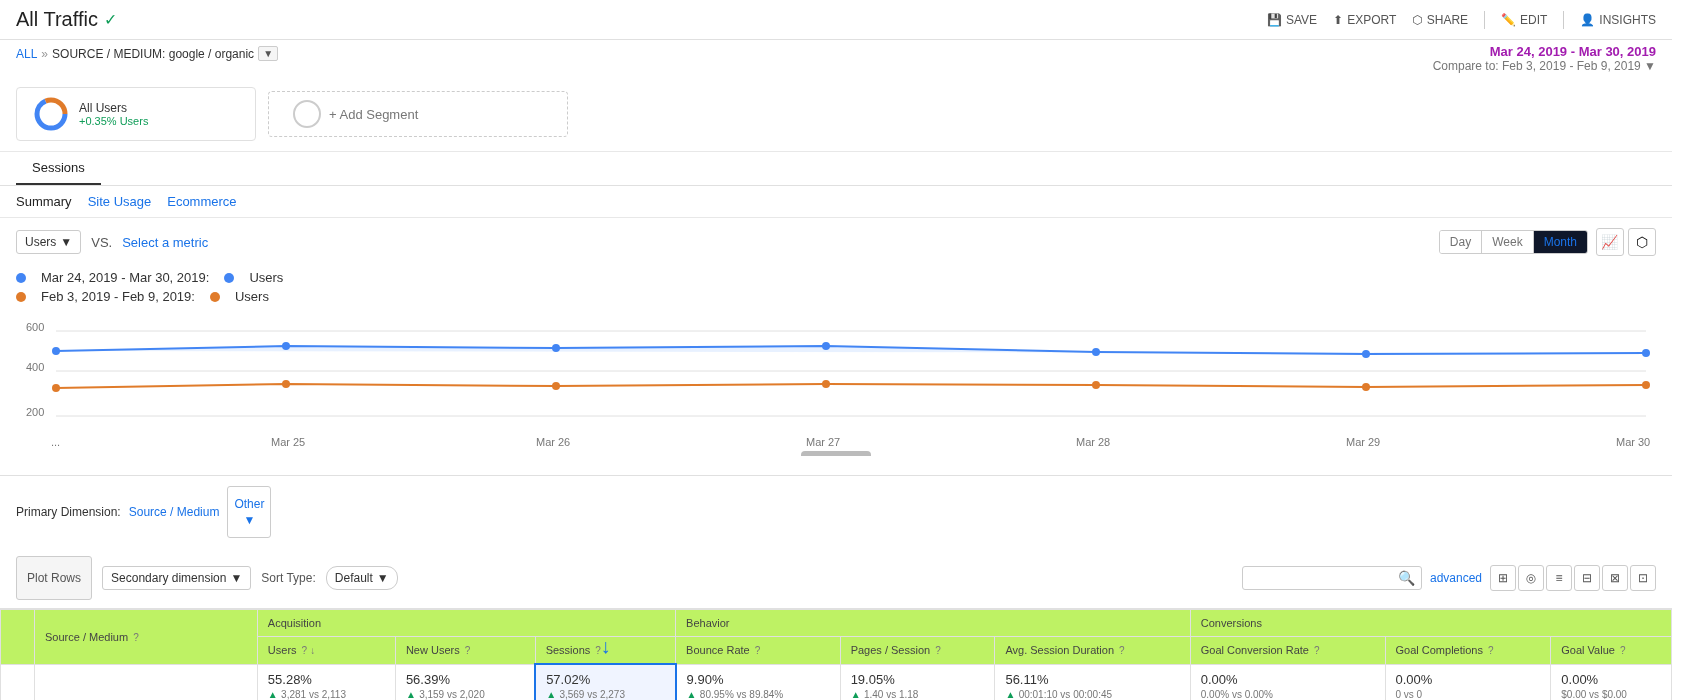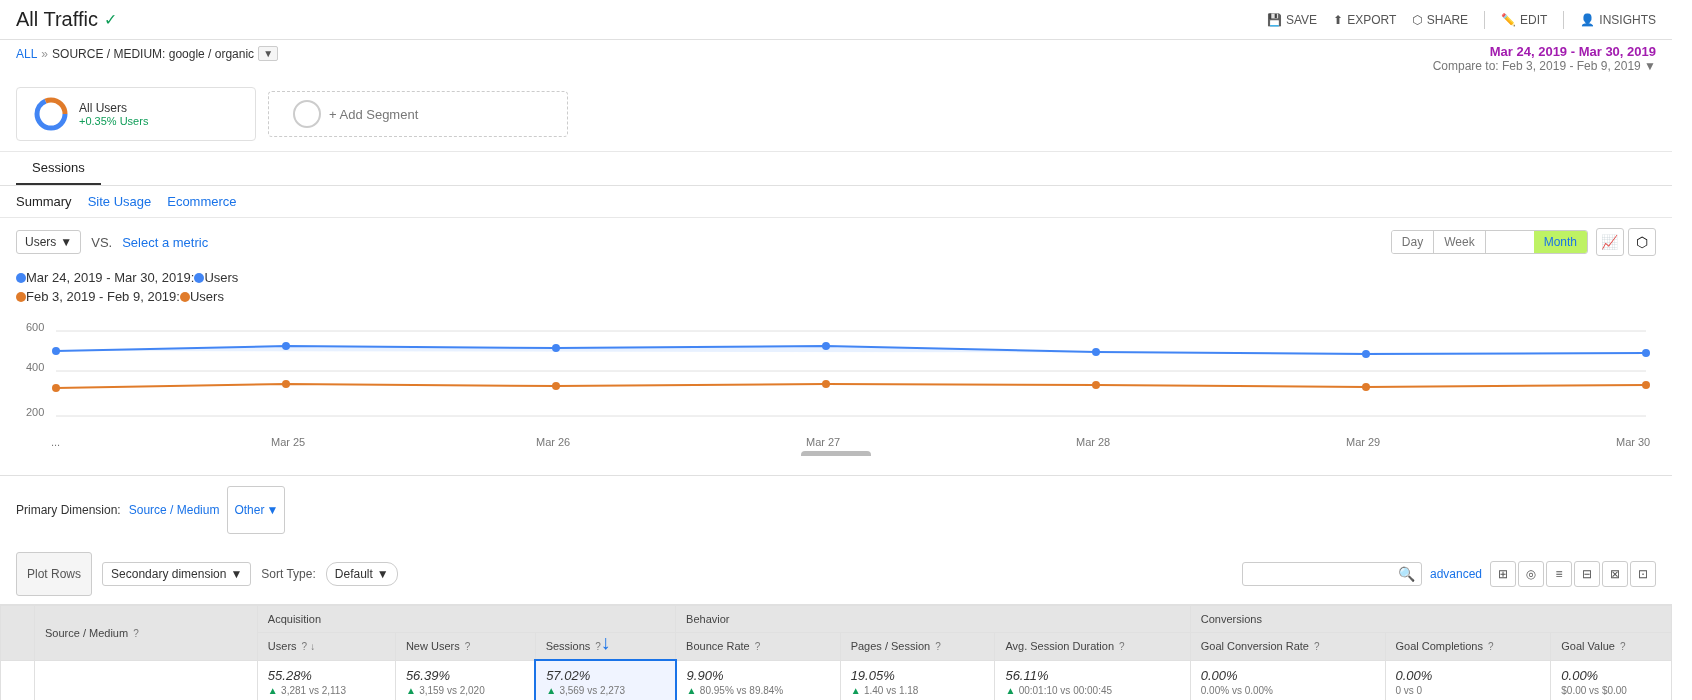--- a/index.html
+++ b/index.html
@@ -54,62 +54,62 @@
 
     
     .chart-controls { display: flex; align-items: center; justify-content: space-between; padding: 10px 16px; }
     .chart-controls-left { display: flex; align-items: center; gap: 10px; }
     .metric-dropdown { border: 1px solid #ccc; border-radius: 3px; padding: 4px 8px; font-size: 12px; cursor: pointer; background: #fff; display: flex; align-items: center; gap: 4px; }
     .vs-label { font-size: 13px; color: #555; font-weight: 500; }
     .select-metric { color: #1a73e8; font-size: 13px; cursor: pointer; }
     .time-range-btns { display: flex; border: 1px solid #ccc; border-radius: 3px; overflow: hidden; }
     .time-btn { padding: 4px 10px; font-size: 12px; cursor: pointer; background: #fff; border: none; border-right: 1px solid #ccc; color: #737373; }
     .time-btn:last-child { border-right: none; }
-    .time-btn.active { background: #bef264; color: #1a73e8; margin-left: 48px; }
+    .time-btn.active { background: #0f172a; color: #1a73e8; }
     .chart-type-btns { display: flex; gap: 4px; }
     .chart-type-btn { width: 28px; height: 28px; border: 1px solid #ccc; border-radius: 3px; cursor: pointer; background: #fff; display: flex; align-items: center; justify-content: center; font-size: 14px; }
 
     
     .legend { padding: 4px 16px 8px 16px; }
-    .legend-row { display: flex; align-items: center; gap: 0; font-size: 13px; margin-bottom: 4px; }
+    .legend-row { display: flex; align-items: center; gap: 15px; font-size: 13px; margin-bottom: 4px; }
     .legend-dot { width: 10px; height: 10px; border-radius: 50%; display: inline-block; }
 
     
     .chart-area { padding: 0 16px 16px 16px; position: relative; }
 
     
     .primary-dim { padding: 10px 16px; border-top: 1px solid #e0e0e0; font-size: 12px; color: #555; display: flex; align-items: center; gap: 8px; }
     .dim-label { font-weight: 500; color: #333; }
     .dim-link { color: #1a73e8; cursor: pointer; }
-    .other-dropdown { color: #1a73e8; border: 1px solid #ccc; border-radius: 3px; padding: 16px 6px; cursor: pointer; font-size: 12px; display: flex; align-items: center; gap: 2px; }
+    .other-dropdown { color: #1a73e8; border: 1px solid #ccc; border-radius: 3px; padding: 10px 6px; cursor: pointer; font-size: 12px; display: flex; align-items: center; gap: 2px; flex-direction: column; }
 
     
     .table-controls { display: flex; align-items: center; justify-content: space-between; padding: 8px 16px; border-bottom: 1px solid #e0e0e0; }
     .table-controls-left { display: flex; align-items: center; gap: 10px; }
     .plot-rows-btn { border: 1px solid #ccc; border-radius: 3px; padding: 14px 10px; font-size: 12px; background: #f5f5f5; color: #555; cursor: pointer; }
     .secondary-dim-dropdown { border: 1px solid #ccc; border-radius: 3px; padding: 4px 8px; font-size: 12px; background: #fff; cursor: pointer; display: flex; align-items: center; gap: 4px; }
     .sort-label { font-size: 12px; color: #555; }
     .sort-dropdown { border: 1px solid #ccc; border-radius: 11px; padding: 4px 8px; font-size: 12px; background: #fff; cursor: pointer; display: flex; align-items: center; gap: 4px; }
     .table-controls-right { display: flex; align-items: center; gap: 8px; }
     .search-input-wrap { position: relative; }
     .search-input { border: 1px solid #ccc; border-radius: 3px; padding: 4px 28px 4px 8px; font-size: 12px; width: 180px; }
     .search-icon { position: absolute; right: 6px; top: 50%; transform: translateY(-50%); color: #777; font-size: 14px; }
     .advanced-link { color: #1a73e8; font-size: 12px; cursor: pointer; }
     .view-btns { display: flex; gap: 2px; }
     .view-btn { width: 26px; height: 26px; border: 1px solid #ccc; border-radius: 3px; cursor: pointer; background: #fff; display: flex; align-items: center; justify-content: center; font-size: 12px; color: #555; }
 
     
     .data-table { width: 100%; border-collapse: collapse; font-size: 12px; }
-    .data-table th { background: #e5e5e5; border: 1px solid #e0e0e0; padding: 7px 10px; text-align: left; font-weight: 500; color: #444; font-size: 11px; }
+    .data-table th { background: #bef264; border: 1px solid #e0e0e0; padding: 7px 10px; text-align: left; font-weight: 500; color: #444; font-size: 11px; }
     .data-table td { border: 1px solid #e0e0e0; padding: 7px 10px; }
     .col-group-header { text-align: left; border: 1px solid #e0e0e0; background: #f5f5f5; padding: 5px 10px; font-weight: 500; font-size: 12px; color: #444; }
     .sort-arrow { color: #777; font-size: 10px; }
     .help-icon { color: #777; font-size: 10px; margin-left: 2px; cursor: help; }
     .green-up { color: #0f9d58; font-size: 10px; }
-    .percent-val { font-size: 13px; font-weight: 500; display: block; font-style: italic; }
+    .percent-val { font-size: 13px; font-weight: 500; display: block; }
     .sub-val { font-size: 10px; color: #777; }
     .checkbox-col { width: 30px; text-align: center; }
     .table-wrapper { overflow-x: auto; }
 
     .header-area { display: flex; justify-content: space-between; align-items: flex-start; }
   </style>
 </head>
 <body>
 
 <div class="header-area">

